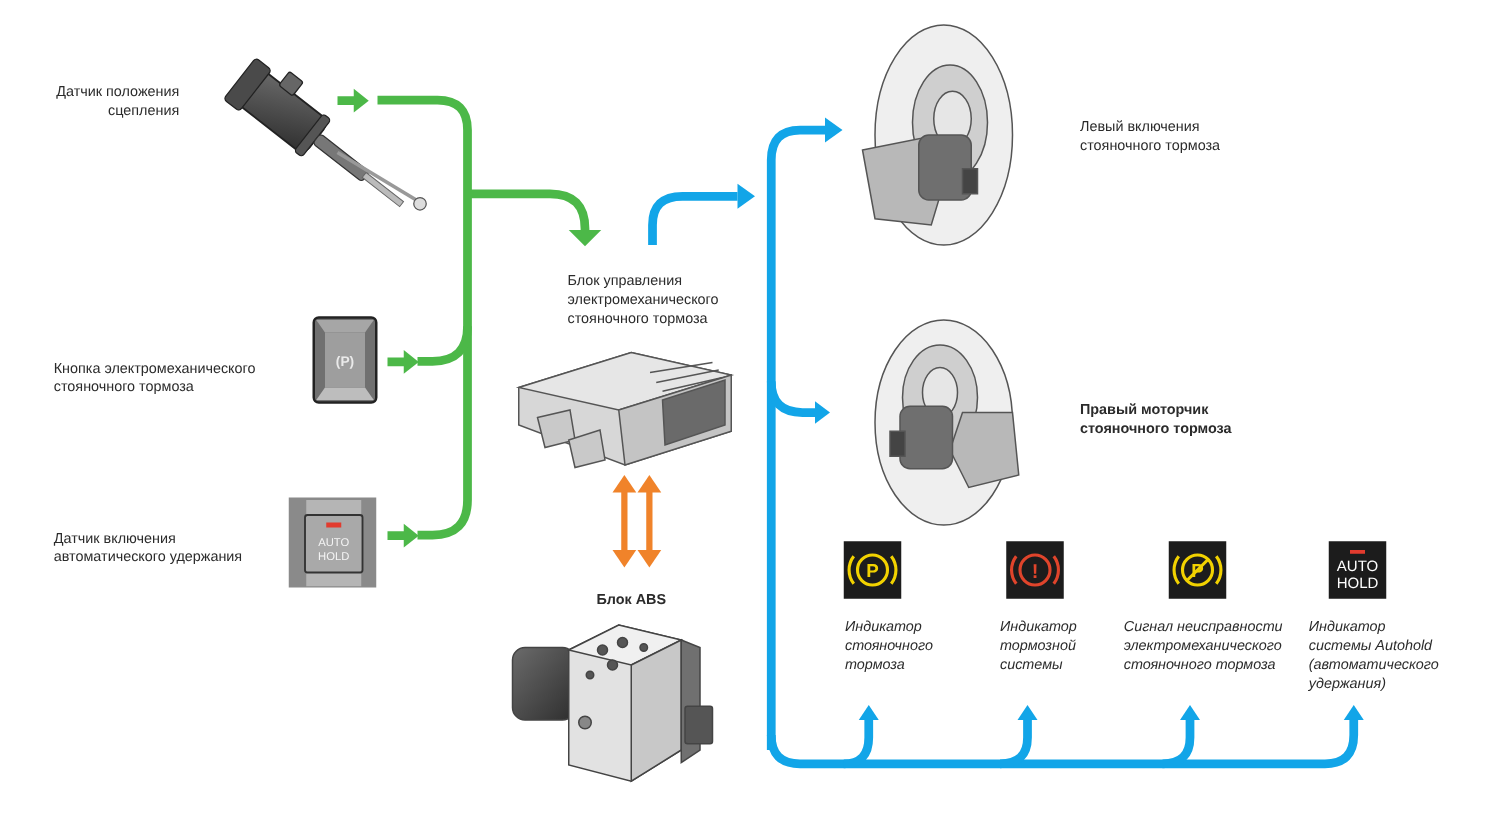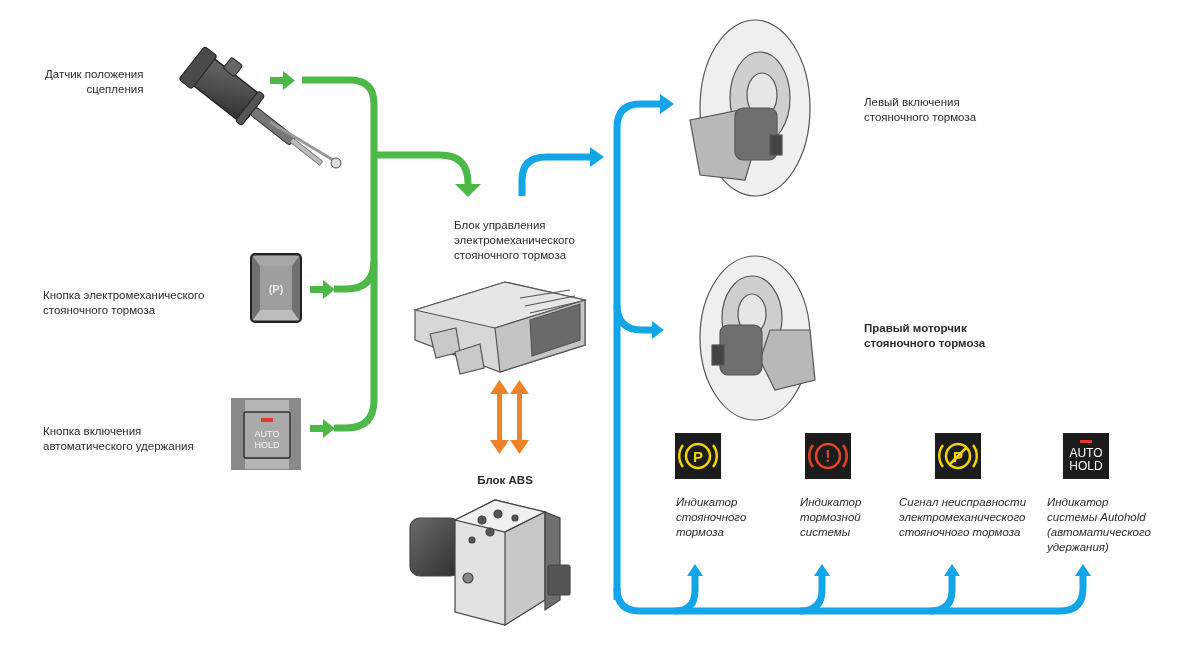--- a/index.html
+++ b/index.html
@@ -150,21 +150,21 @@
     <path d="M770 330 L810 330 L815 380 L775 390 L760 360 Z" fill="#b8b8b8"></path>
     <rect x="720" y="325" width="42" height="50" rx="8" fill="#6f6f6f"></rect>
     <rect x="712" y="345" width="12" height="20" fill="#444"></rect>
   </g>
 </svg>
 
 <div class="label" style="left:45px;top:67px;text-align:right;">Датчик положения
 сцепления</div>
 <div class="label" style="left:43px;top:288px;">Кнопка электромеханического
 стояночного тормоза</div>
-<div class="label" style="left:43px;top:424px;">Кнопка включения
+<div class="label" style="left:43px;top:424px;">Датчик включения
 автоматического удержания</div>
 
 <div class="label" style="left:454px;top:218px;">Блок управления
 электромеханического
 стояночного тормоза</div>
 <div class="label center" style="left:470px;top:473px;width:70px;">Блок ABS</div>
 
 <div class="label" style="left:864px;top:95px;">Левый включения
 стояночного тормоза</div>
 <div class="label" style="left:864px;top:321px;font-weight:bold;">Правый моторчик

